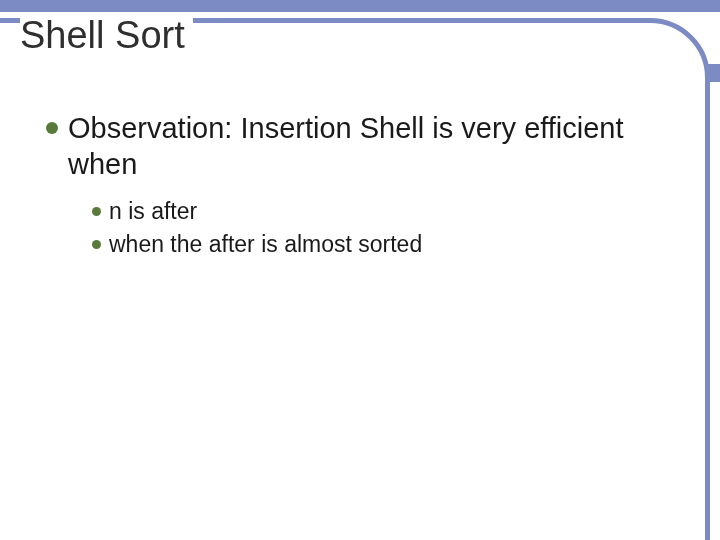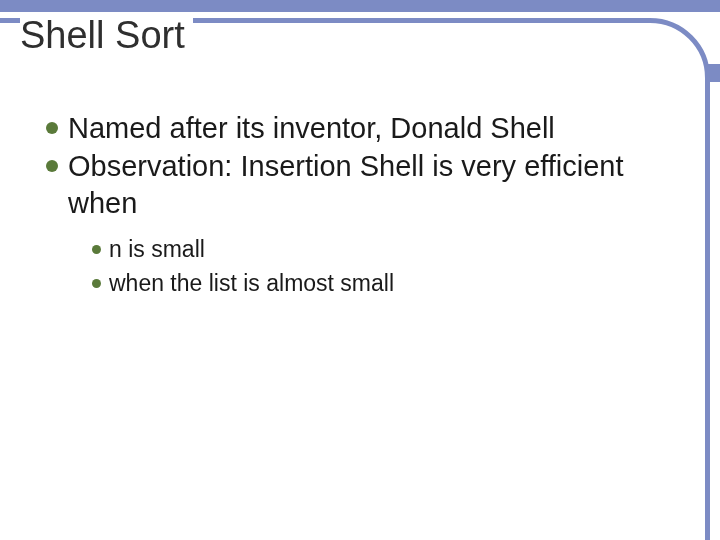--- a/index.html
+++ b/index.html
@@ -98,35 +98,31 @@
 
 <div class="slide">
   <div class="top-bar"></div>
   <div class="header-band"></div>
   <div class="round-frame"></div>
 
   <div class="title">Shell Sort</div>
 
   <div class="content">
 
-    <div class="bullet-l1">
-      <span class="dot"></span>
-      <span class="text">Named after its inventor, Donald Shell</span>
-    </div>
 
     <div class="bullet-l1">
       <span class="dot"></span>
       <span class="text">Observation: Insertion Shell is very efficient when</span>
     </div>
 
     <div class="sublist">
       <div class="bullet-l2">
         <span class="dot"></span>
-        <span class="text">n is small</span>
+        <span class="text">n is after</span>
       </div>
       <div class="bullet-l2">
         <span class="dot"></span>
-        <span class="text">when the list is almost small</span>
+        <span class="text">when the after is almost sorted</span>
       </div>
     </div>
 
   </div>
 </div>
 
 </body></html>

